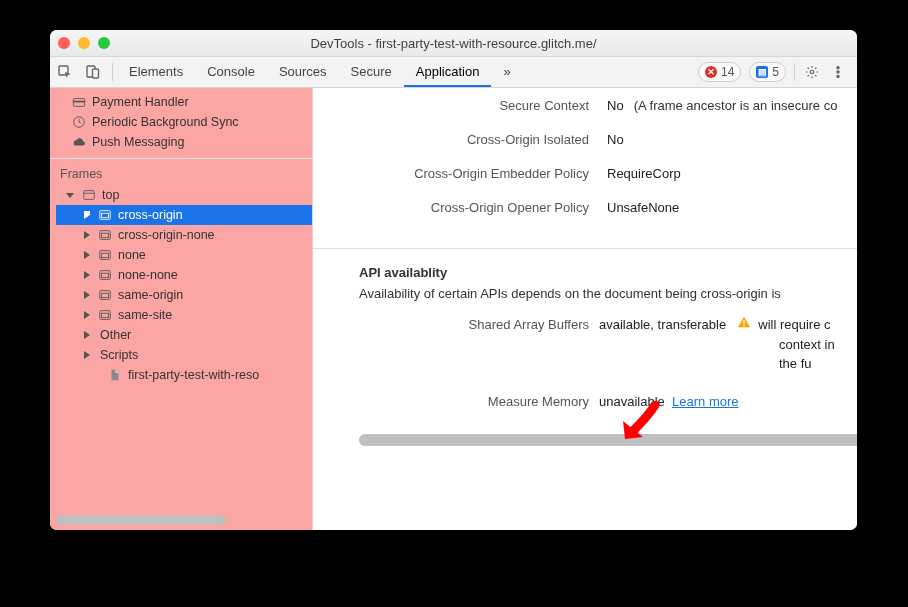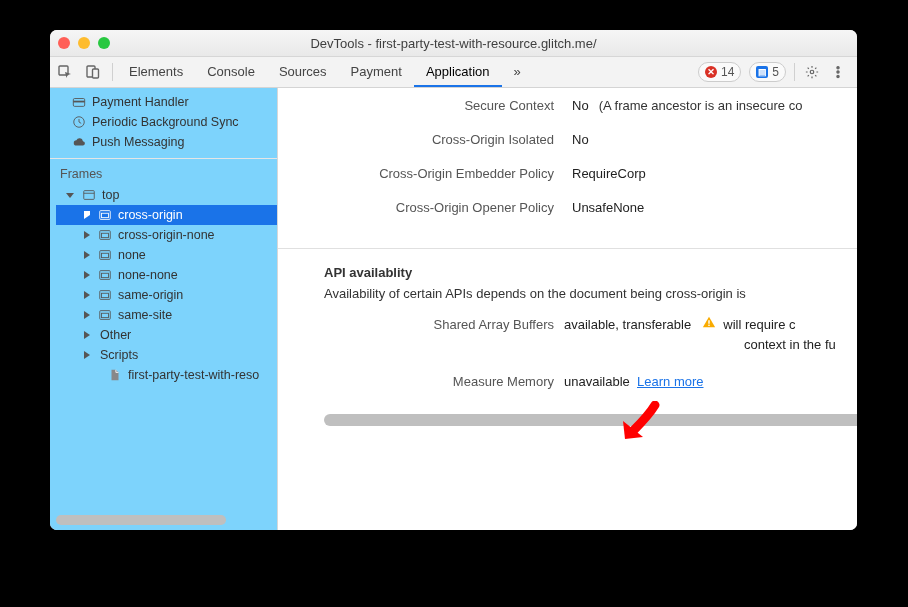--- a/index.html
+++ b/index.html
@@ -71,21 +71,21 @@
     padding: 0 6px; height: 18px; font-size: 12px; color:#555; background:#fafafa;
   }
   .chip .err { width:12px;height:12px;border-radius:50%;background:#d93025;color:#fff;font-size:9px;display:flex;align-items:center;justify-content:center;font-weight:bold;}
   .chip .info { width:12px;height:12px;background:#1a73e8;color:#fff;font-size:9px;display:flex;align-items:center;justify-content:center;border-radius:2px;font-weight:bold;}
   .gear svg, .dots svg { width:14px;height:14px; stroke:#666; fill:#666; }
 
   .body {
     flex: 1; display: flex; min-height: 0;
   }
   .sidebar {
-    width: 228px; border-right: 1px solid #d7d7d7; background:#7dd3fc;
+    width: 263px; border-right: 1px solid #d7d7d7; background:#fca5a5;
     display: flex; flex-direction: column; padding-top: 4px;
     box-sizing: border-box;
     overflow: hidden;
   }
   .side-item, .frame-row {
     display: flex; align-items: center; gap: 6px; height: 20px; padding: 0 8px;
     font-size: 12.5px; color:#333; white-space: nowrap;
   }
   .side-icon, .frame-icon { width:14px; height:14px; display:flex; align-items:center; justify-content:center; }
   .side-icon svg, .frame-icon svg { width:14px; height:14px; stroke:#555; fill:#555; }
@@ -167,21 +167,21 @@
             <rect x="2" y="2" width="8" height="11" rx="1"></rect>
             <rect x="7.5" y="5" width="6" height="9" rx="1" fill="#f3f3f3"></rect>
           </svg>
       </div>
       <span class="tb-sep"></span>
     </div>
     <div class="tabs">
       <div class="tab">Elements</div>
       <div class="tab">Console</div>
       <div class="tab">Sources</div>
-      <div class="tab">Payment</div>
+      <div class="tab">Secure</div>
       <div class="tab active">Application</div>
       <div class="tab">»</div>
     </div>
     <div class="topbar-right">
       <div class="chip">
         <span class="err">✕</span>
         <span>14</span>
       </div>
       <div class="chip">
         <span class="info">▤</span>

